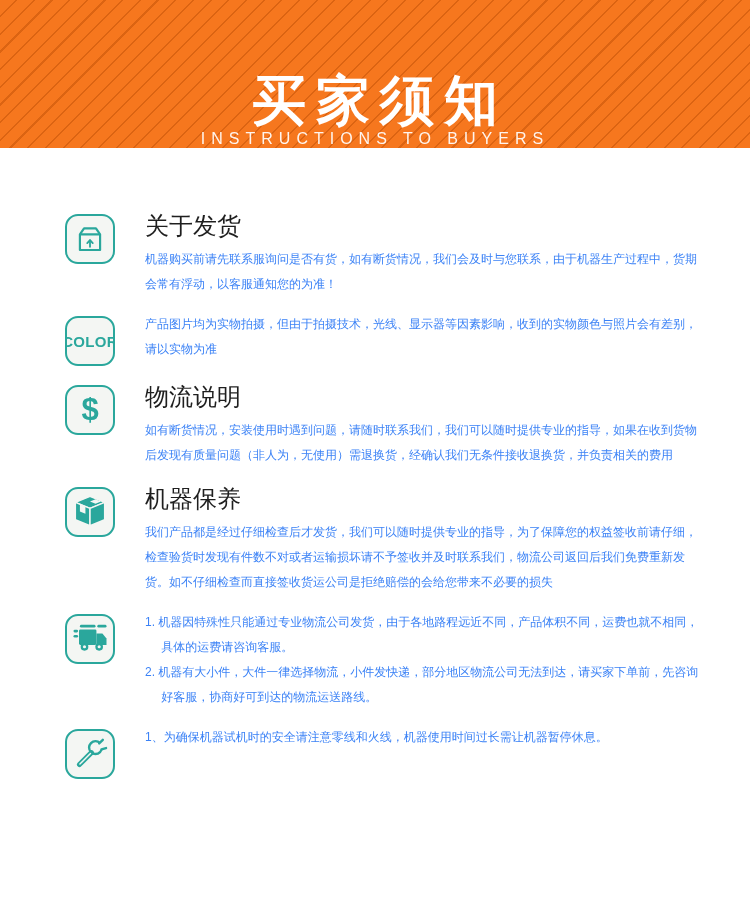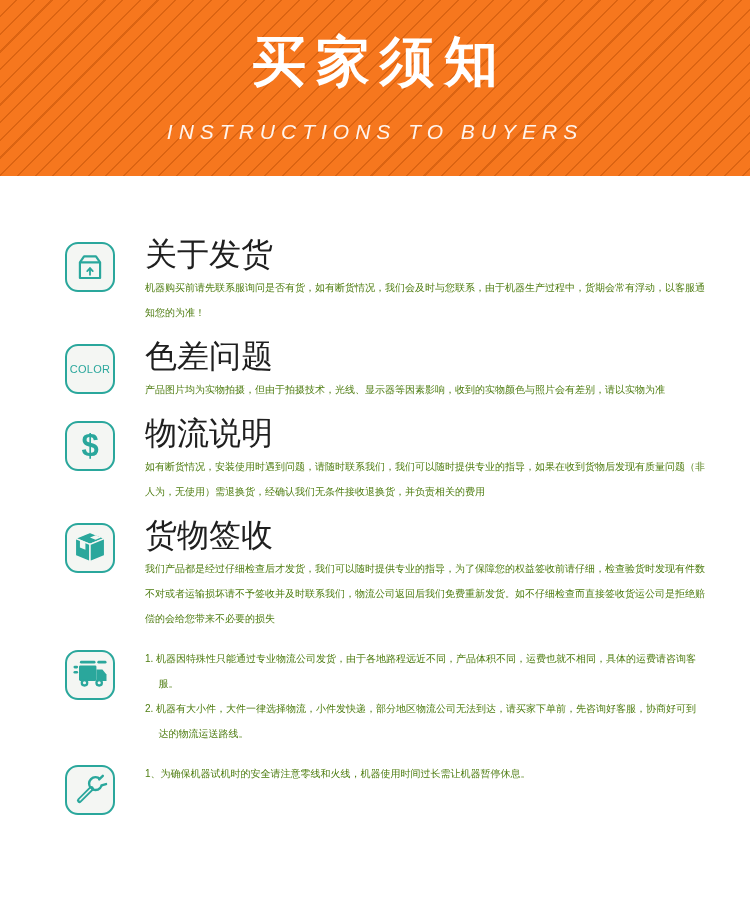--- a/index.html
+++ b/index.html
@@ -7,50 +7,49 @@
   body {
     width: 750px;
     min-height: 910px;
     font-family: "Liberation Sans", "DejaVu Sans", sans-serif;
     -webkit-font-smoothing: antialiased;
   }
   .page { width: 750px; min-height: 910px; background: #ffffff; }
 
   
   .banner {
-    height: 176px;
+    height: 148px;
     background-color: #f6771e;
     background-image: repeating-linear-gradient(
       135deg,
       transparent 0px,
       transparent 11px,
       rgba(198, 84, 8, 0.55) 11px,
       rgba(198, 84, 8, 0.55) 12.5px
     );
     display: flex;
     flex-direction: column;
     align-items: center;
-    justify-content: center;
+    justify-content: flex-end;
     text-align: center;
   }
   .banner-title {
     color: #ffffff;
     font-size: 54px;
     font-weight: bold;
     letter-spacing: 10px;
     line-height: 1.1;
     text-indent: 10px;
   }
   .banner-subtitle {
-    margin-top: 28px;
+    margin-top: 0;
     color: rgba(255, 255, 255, 0.92);
-    font-size: 21px;
+    font-size: 16px;
     letter-spacing: 6px;
     font-weight: normal;
-    font-style: italic;
   }
 
   
   .content {
     padding: 62px 45px 40px 65px;
   }
   .section {
     display: flex;
     align-items: flex-start;
     margin-bottom: 15px;
@@ -64,46 +63,46 @@
     border-radius: 13px;
     background: #f4f6f3;
     display: flex;
     align-items: center;
     justify-content: center;
     overflow: hidden;
   }
   .icon-box svg { display: block; }
   .icon-text-color {
     color: #2aa79c;
-    font-size: 11px;
-    font-weight: normal;
+    font-size: 15px;
+    font-weight: bold;
     letter-spacing: 0.3px;
   }
   .icon-text-dollar {
     color: #2aa79c;
     font-size: 31px;
     font-weight: bold;
     line-height: 1;
     padding-bottom: 2px;
   }
   .section-text {
     margin-left: 30px;
     width: 560px;
   }
   .section-title {
-    font-size: 32px;
+    font-size: 24px;
     color: #1f1f1f;
     font-weight: normal;
     line-height: 32px;
     margin-bottom: 5px;
   }
   .section-body p {
-    font-size: 10px;
+    font-size: 12px;
     line-height: 25px;
-    color: #4d7c0f;
+    color: #3b82f6;
   }
   .section-body p.hang {
     text-indent: -1.35em;
     padding-left: 1.35em;
   }
 </style>
 </head>
 <body>
 
 <div class="page">
@@ -134,21 +133,20 @@
           <p>机器购买前请先联系服询问是否有货，如有断货情况，我们会及时与您联系，由于机器生产过程中，货期会常有浮动，以客服通知您的为准！</p>
         </div>
       </div>
     </div>
 
     <div class="section">
       <div class="icon-box">
         <span class="icon-text-color">COLOR</span>
       </div>
       <div class="section-text">
-        <h2 class="section-title">色差问题</h2>
         <div class="section-body">
           <p>产品图片均为实物拍摄，但由于拍摄技术，光线、显示器等因素影响，收到的实物颜色与照片会有差别，请以实物为准</p>
         </div>
       </div>
     </div>
 
     <div class="section">
       <div class="icon-box">
         <span class="icon-text-dollar">$</span>
       </div>
@@ -166,21 +164,21 @@
           <g stroke="#f4f6f3" stroke-width="1.6" stroke-linejoin="round">
             <polygon points="24,7 40,13.5 24,20 8,13.5" fill="#2aa79c"></polygon>
             <polygon points="8,13.5 24,20 24,39 8,32.5" fill="#2aa79c"></polygon>
             <polygon points="40,13.5 24,20 24,39 40,32.5" fill="#2aa79c"></polygon>
           </g>
           <polygon points="13,15.5 19,18 19,26 13,23.5" fill="#f4f6f3"></polygon>
           <polygon points="30,10 36,12.5 30,15 24,12.5" fill="#f4f6f3"></polygon>
         </svg>
       </div>
       <div class="section-text">
-        <h2 class="section-title">货物签收</h2>
+        <h2 class="section-title">机器保养</h2>
         <div class="section-body">
           <p>我们产品都是经过仔细检查后才发货，我们可以随时提供专业的指导，为了保障您的权益签收前请仔细，检查验货时发现有件数不对或者运输损坏请不予签收并及时联系我们，物流公司返回后我们免费重新发货。如不仔细检查而直接签收货运公司是拒绝赔偿的会给您带来不必要的损失</p>
         </div>
       </div>
     </div>
 
     <div class="section">
       <div class="icon-box">
         <svg width="44" height="44" viewBox="0 0 48 48">
           <g fill="#2aa79c">

